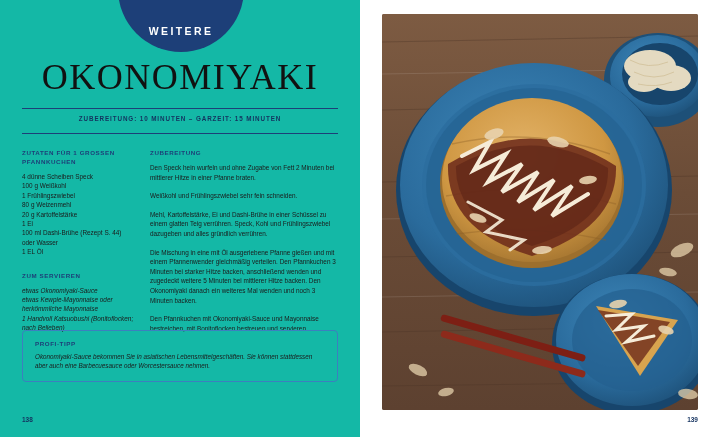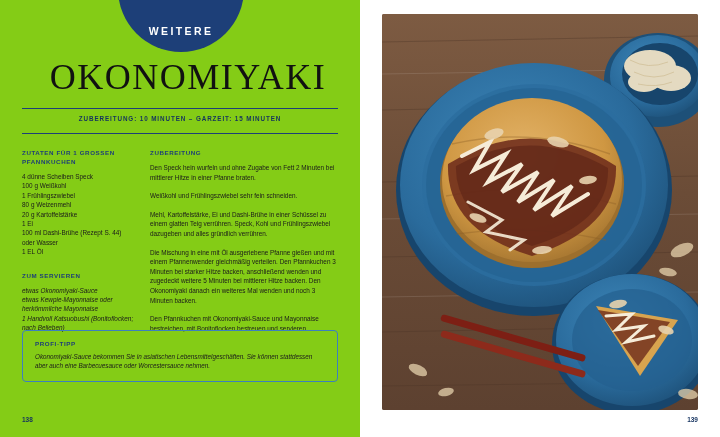--- a/index.html
+++ b/index.html
@@ -9,21 +9,21 @@
     font-family:"Liberation Sans", sans-serif;
     overflow:hidden;
     position:relative;
   }
   .page{position:absolute;inset:0;display:flex;}
 
   
   .left{
     position:relative;
     width:360px;height:437px;
-    background:#84cc16;
+    background:#14b8a6;
   }
   .badge{
     position:absolute;
     left:118px;top:-44px;
     width:126px;height:96px;
     background:#1d3f78;
     border-radius:0 0 63px 63px;
     color:#ffffff;
     display:flex;flex-direction:column;
     align-items:center;justify-content:flex-end;
@@ -39,21 +39,20 @@
   }
   .title{
     position:absolute;
     top:56px;left:0;width:360px;
     text-align:center;
     font-family:"Liberation Serif", serif;
     font-size:36px;
     letter-spacing:1.5px;
     color:#111111;
     font-weight:normal;
-    padding-left:8px;
   }
   .rule{
     position:absolute;
     left:22px;width:316px;height:1px;
     background:#1d3f78;
   }
   .rule.top{top:108px;}
   .rule.bottom{top:133px;}
   .timing{
     position:absolute;

